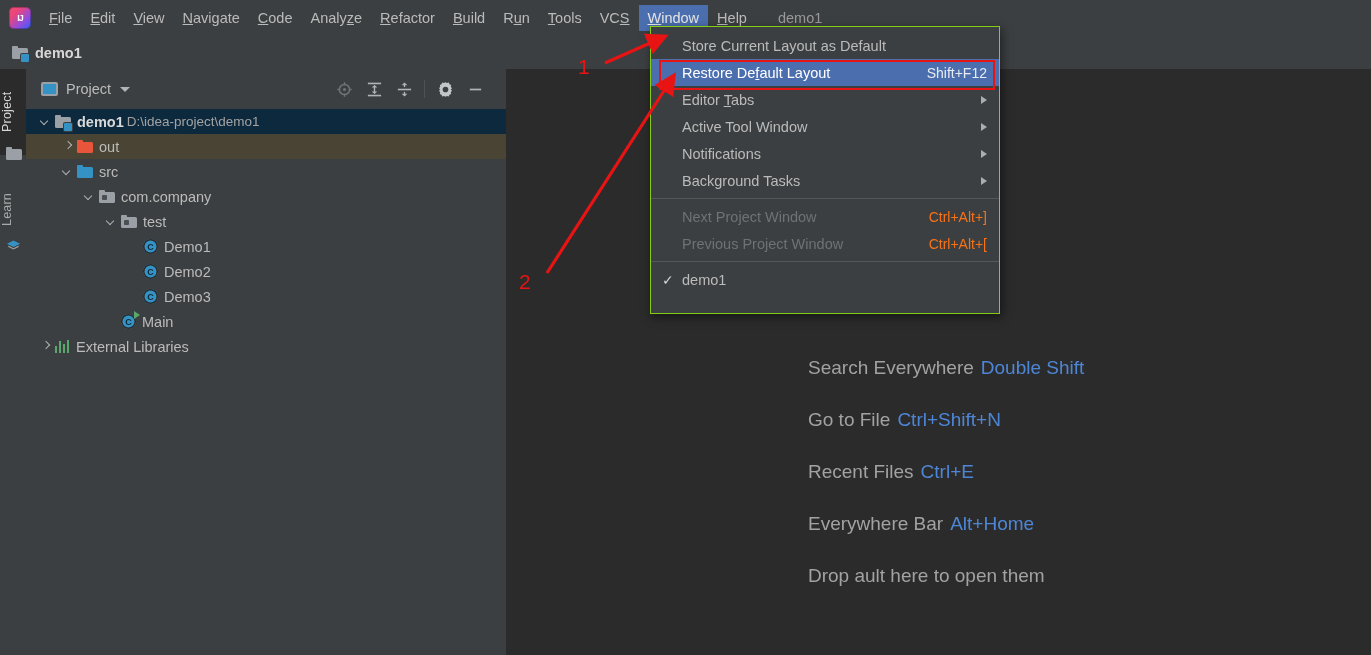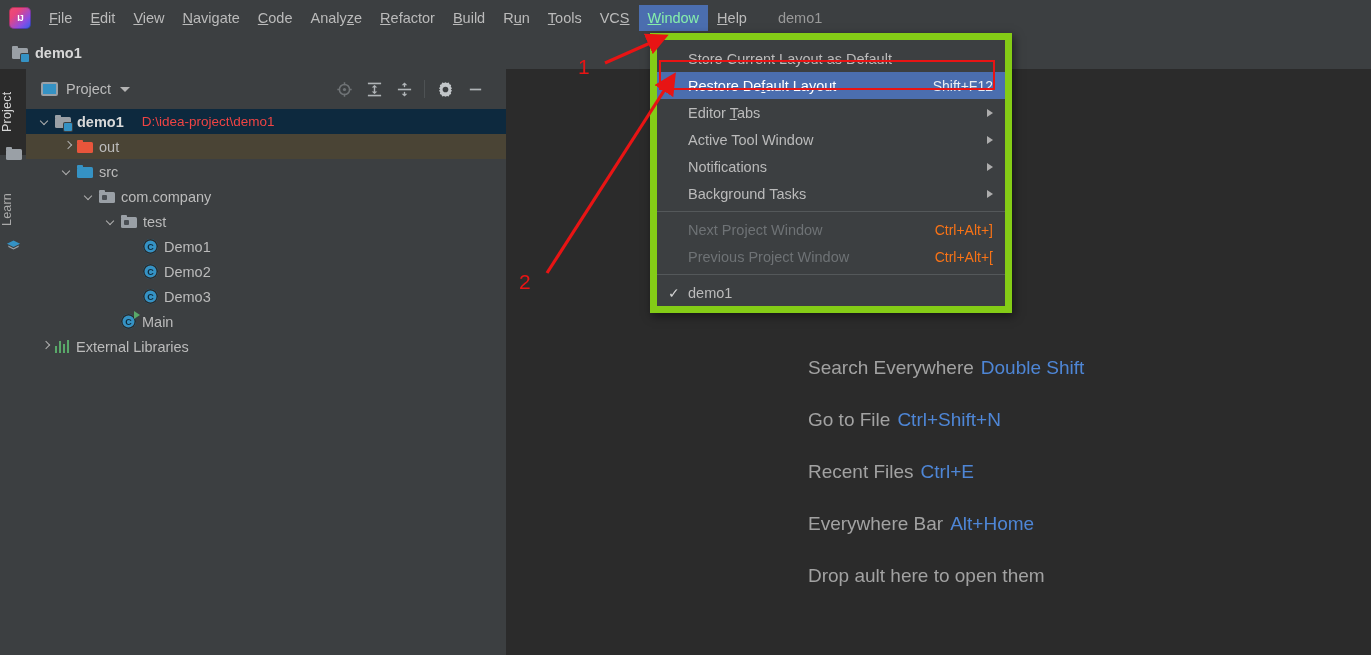--- a/index.html
+++ b/index.html
@@ -29,21 +29,21 @@
     content: "IJ";
     position: absolute; left: 0; top: 0; right: 0; bottom: 0;
     display: flex; align-items: center; justify-content: center;
     font-size: 9px; font-weight: bold; color: #ffffff;
     font-family: "Liberation Sans", sans-serif; letter-spacing: -1px;
   }
   .menu-item {
     padding: 4px 9px; font-size: 14.5px; color: #bbbbbb;
     white-space: nowrap; line-height: 18px; cursor: default;
   }
-  .menu-item.active { background: #4b6eaf; color: #86efac; }
+  .menu-item.active { background: #4b6eaf; color: #e5e5e5; }
   .menu-item .mn { text-decoration: underline; }
   .proj-name-top {
     margin-left: 22px; font-size: 14.5px; color: #9a9a9a; white-space: nowrap;
   }
 
   
   .titlerow {
     position: absolute; left: 0; top: 36px; width: 1371px; height: 33px;
     background: #3c3f41; display: flex; align-items: center;
     border-bottom: 1px solid #323232;
@@ -117,21 +117,21 @@
     width:5px; height:5px; border-right:1.6px solid #b0b0b0; border-top:1.6px solid #b0b0b0;
     transform: rotate(45deg);
   }
   .arrow.down::before {
     content:""; position:absolute; left:1px; top:2px;
     width:5px; height:5px; border-right:1.6px solid #b0b0b0; border-bottom:1.6px solid #b0b0b0;
     transform: rotate(45deg);
   }
   .tlabel { margin-left: 6px; }
   .tlabel.bold { font-weight: bold; color: #d9d9d9; }
-  .tpath { margin-left: 18px; color: #ef4444; font-size: 13.5px; }
+  .tpath { margin-left: 3px; color: #a3a3a3; font-size: 13.5px; }
 
   
   .cls {
     width:15px; height:15px; border-radius:50%; flex:none;
     background:#3592c4; position: relative;
     box-shadow: inset 0 0 0 1.5px #2b2b2b;
   }
   .cls::after {
     content:"C"; position:absolute; inset:0; display:flex;
     align-items:center; justify-content:center;
@@ -158,24 +158,24 @@
   }
   .hints { position: absolute; left: 301px; top: 288px; }
   .hintline {
     font-size: 19px; color: #a2a2a2; margin-bottom: 30px; white-space: nowrap;
     line-height: 22px;
   }
   .hintline .key { color: #4e86d6; margin-left: 7px; }
 
   
   .dropdown {
-    position: absolute; left: 650px; top: 33px; width: 348px;
-    background: #3c3f41; border: 7px solid #84cc16;
+    position: absolute; left: 650px; top: 26px; width: 348px;
+    background: #3c3f41; border: 1px solid #84cc16;
     box-shadow: 2px 3px 9px rgba(0,0,0,.5);
-    padding: 5px 0 0 0;
+    padding: 5px 0 20px 0;
   }
   .mrow {
     height: 27px; display: flex; align-items: center;
     font-size: 14.5px; color: #bbbbbb; padding: 0 12px 0 31px; white-space: nowrap;
     position: relative;
   }
   .mrow.sel { background: #4b6eaf; color: #ffffff; }
   .mrow.disabled { color: #6e7275; }
   .mrow .mshort { margin-left: auto; font-size: 14px; color: #9a9d9f; padding-left: 26px; }
   .mrow.sel .mshort { color: #e8ecf2; }

